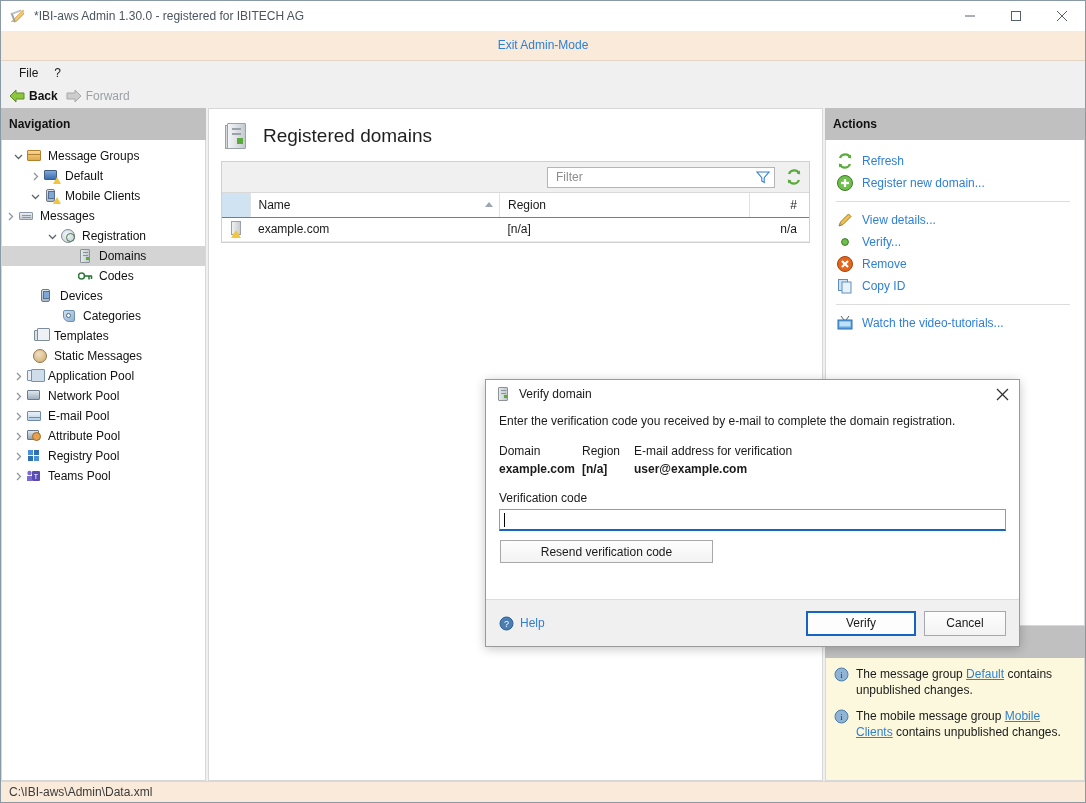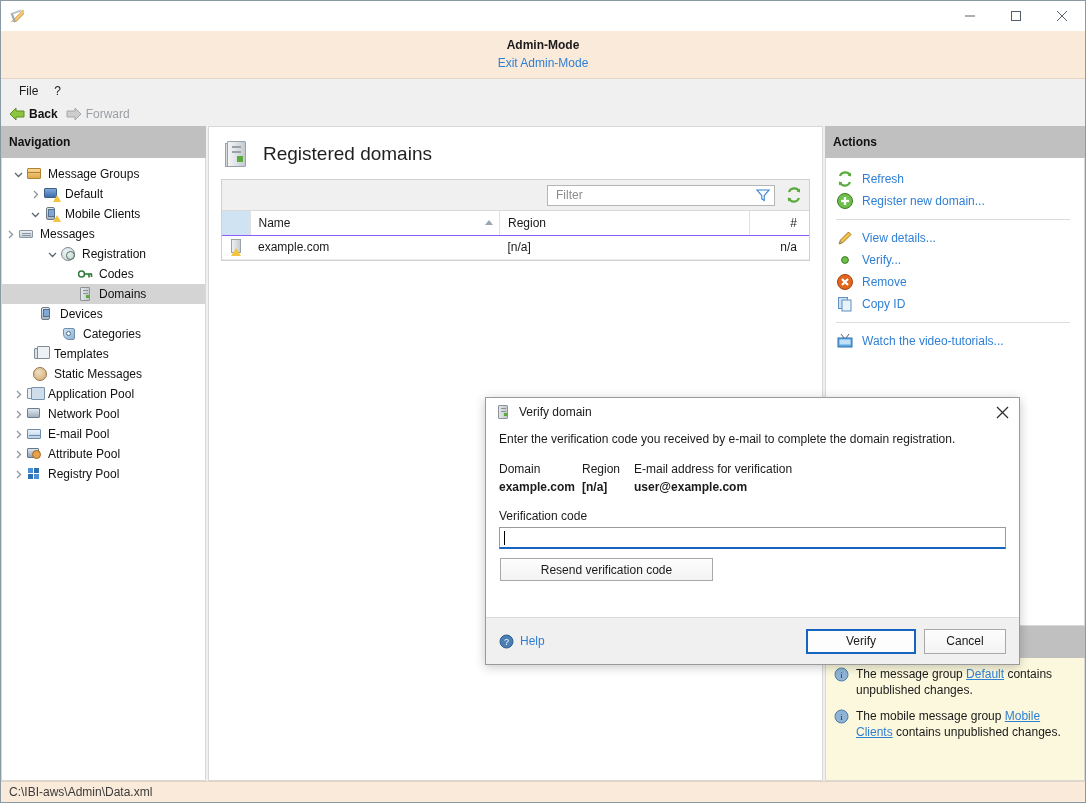--- a/index.html
+++ b/index.html
@@ -580,41 +580,41 @@
 </head>
 <body>
 
 <div id="app">
 
   <div class="titlebar">
     <span class="tb-icon">
       <span class="pen"></span>
         <span class="pen2"></span>
     </span>
+    <span class="tb-title">*IBI-aws Admin 1.30.0 - registered for IBITECH AG</span>
     <span class="tb-spacer"></span>
     <span class="winbtn">
       <svg width="12" height="12" viewBox="0 0 12 12">
           <line x1="1" y1="6" x2="11" y2="6" stroke="#55606a" stroke-width="1"></line>
         </svg>
     </span>
     <span class="winbtn">
       <svg width="12" height="12" viewBox="0 0 12 12">
           <rect x="1.5" y="1.5" width="9" height="9" fill="none" stroke="#55606a" stroke-width="1"></rect>
         </svg>
     </span>
     <span class="winbtn">
       <svg width="12" height="12" viewBox="0 0 12 12">
           <line x1="1" y1="1" x2="11" y2="11" stroke="#55606a" stroke-width="1"></line>
           <line x1="11" y1="1" x2="1" y2="11" stroke="#55606a" stroke-width="1"></line>
         </svg>
     </span>
   </div>
 
   <div class="adminbar">
-    <div class="am-title">Admin-Mode</div>
     <a class="am-link">Exit Admin-Mode</a>
   </div>
 
   <div class="menubar">
     <span class="mi">File</span>
     <span class="mi">?</span>
   </div>
 
   <div class="navbar">
     <span class="navbtn back">
@@ -696,37 +696,37 @@
             <svg width="9" height="9" viewBox="0 0 9 9">
                 <path d="M1 3 L4.5 6.5 L8 3" fill="none" stroke="#5d666d" stroke-width="1.3"></path>
               </svg>
           </span>
           <span class="ticon">
               <span class="ic-wrench"></span>
             </span>
           <span class="tlabel">Registration</span>
         </div>
 
+        <div class="tnode sel" style="padding-left:75px">
+          <span class="ticon">
+              <span class="ic-server"></span>
+            </span>
+          <span class="tlabel">Domains</span>
+        </div>
+
         <div class="tnode" style="padding-left:75px">
           <span class="ticon">
             <svg class="ic-key" viewBox="0 0 15 10">
                 <circle cx="3.5" cy="5" r="3" fill="none" stroke="#2f7a3a" stroke-width="1.6"></circle>
                 <line x1="6.5" y1="5" x2="14" y2="5" stroke="#2f7a3a" stroke-width="1.6"></line>
                 <line x1="11" y1="5" x2="11" y2="8.5" stroke="#2f7a3a" stroke-width="1.6"></line>
                 <line x1="13.5" y1="5" x2="13.5" y2="8" stroke="#2f7a3a" stroke-width="1.6"></line>
               </svg>
           </span>
           <span class="tlabel">Codes</span>
-        </div>
-
-        <div class="tnode sel" style="padding-left:75px">
-          <span class="ticon">
-              <span class="ic-server"></span>
-            </span>
-          <span class="tlabel">Domains</span>
         </div>
 
         <div class="tnode" style="padding-left:36px">
           <span class="ticon">
               <span class="ic-phone"></span>
             </span>
           <span class="tlabel">Devices</span>
         </div>
 
         <div class="tnode" style="padding-left:59px">
@@ -808,20 +808,36 @@
             <svg class="ic-reg" viewBox="0 0 12 12">
               <rect x="0" y="0" width="5" height="5" fill="#4a90d9"></rect>
               <rect x="6" y="0" width="5" height="5" fill="#2f6fae"></rect>
               <rect x="0" y="6" width="5" height="5" fill="#2f6fae"></rect>
               <rect x="6" y="6" width="5" height="5" fill="#4a90d9"></rect>
             </svg>
           </span>
           <span class="tlabel">Registry Pool</span>
         </div>
 
+        <div class="tnode" style="padding-left:8px">
+          <span class="chev">
+            <svg width="9" height="9" viewBox="0 0 9 9">
+                <path d="M3 1 L6.5 4.5 L3 8" fill="none" stroke="#8d969d" stroke-width="1.3"></path>
+              </svg>
+          </span>
+          <span class="ticon">
+            <svg viewBox="0 0 16 16" width="16" height="16">
+              <rect x="6" y="3" width="8" height="10" rx="1" fill="#5b4bb5"></rect>
+              <text x="10" y="11" font-size="7" fill="#ffffff" text-anchor="middle" font-family="Liberation Sans">T</text>
+              <circle cx="3.5" cy="5" r="2.2" fill="#7a6bd0"></circle>
+              <path d="M1 8 h5 v5 h-5 z" fill="#7a6bd0"></path>
+            </svg>
+          </span>
+          <span class="tlabel">Teams Pool</span>
+        </div>
 
       </div>
     </div>
 
     <div class="content-wrap">
       <div class="content">
 
         <div class="page-head">
           <span class="ph-icon">
             <span class="srvback"></span>

